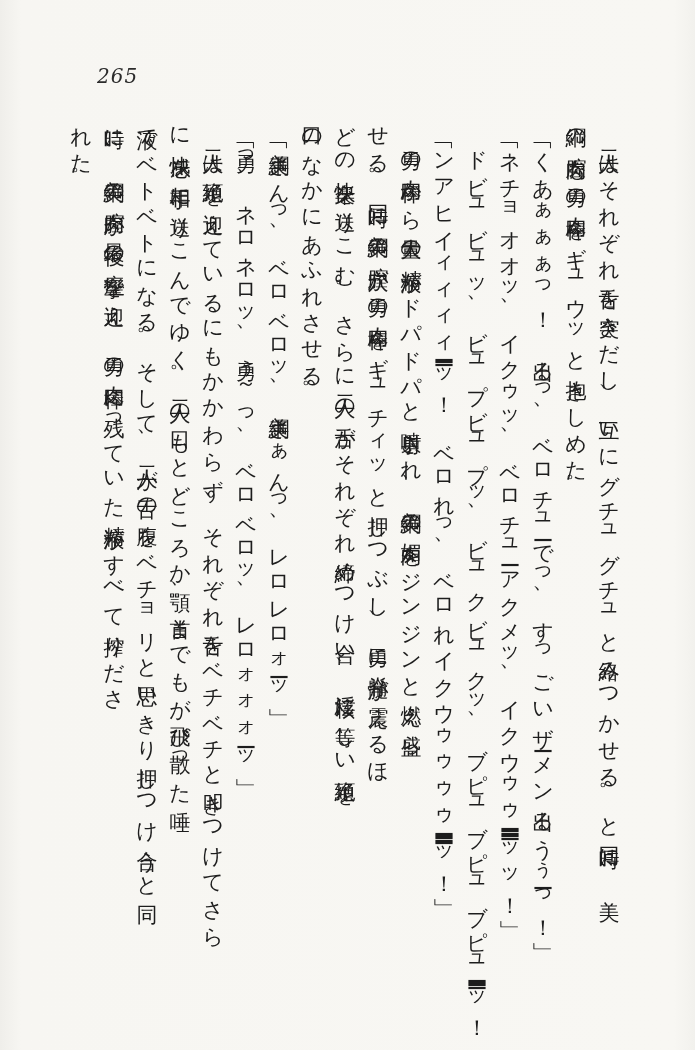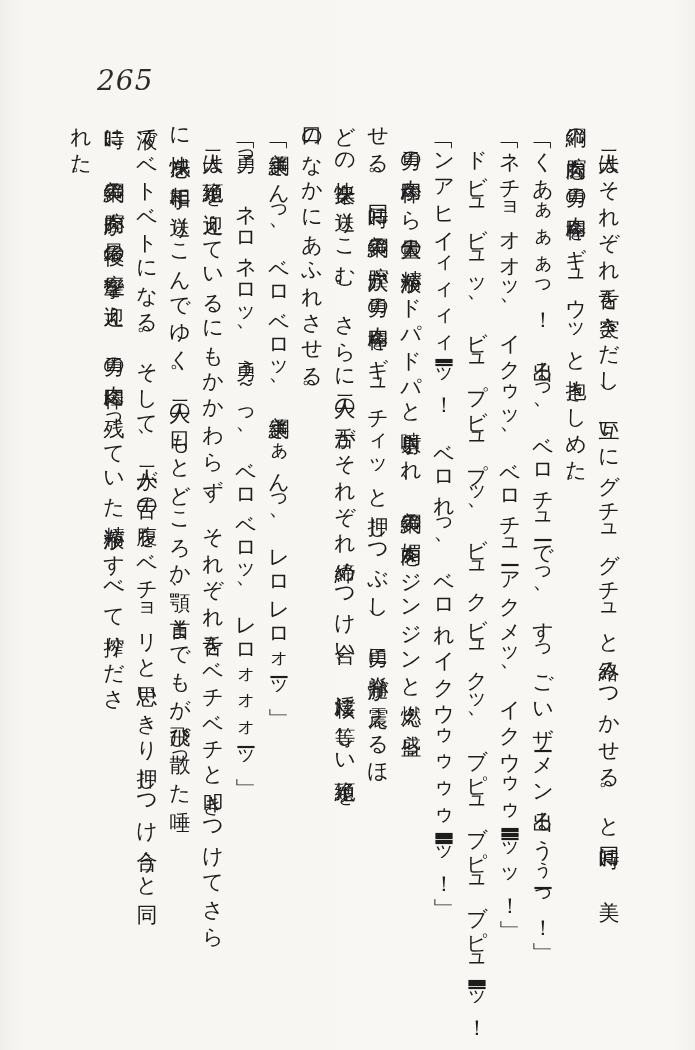--- a/index.html
+++ b/index.html
@@ -15,21 +15,21 @@
     font-family: "DejaVu Serif", "Liberation Serif", serif;
   }
   .page {
     position: absolute;
     inset: 0;
   }
   .page-number {
     position: absolute;
     top: 64px;
     left: 97px;
-    font-size: 28px;
+    font-size: 20px;
     font-style: italic;
     letter-spacing: 1px;
     color: #2b2b2b;
     font-family: "DejaVu Serif", "Liberation Serif", serif;
   }
   .text-block {
     position: absolute;
     top: 112px;
     right: 70px;
     height: 900px;

